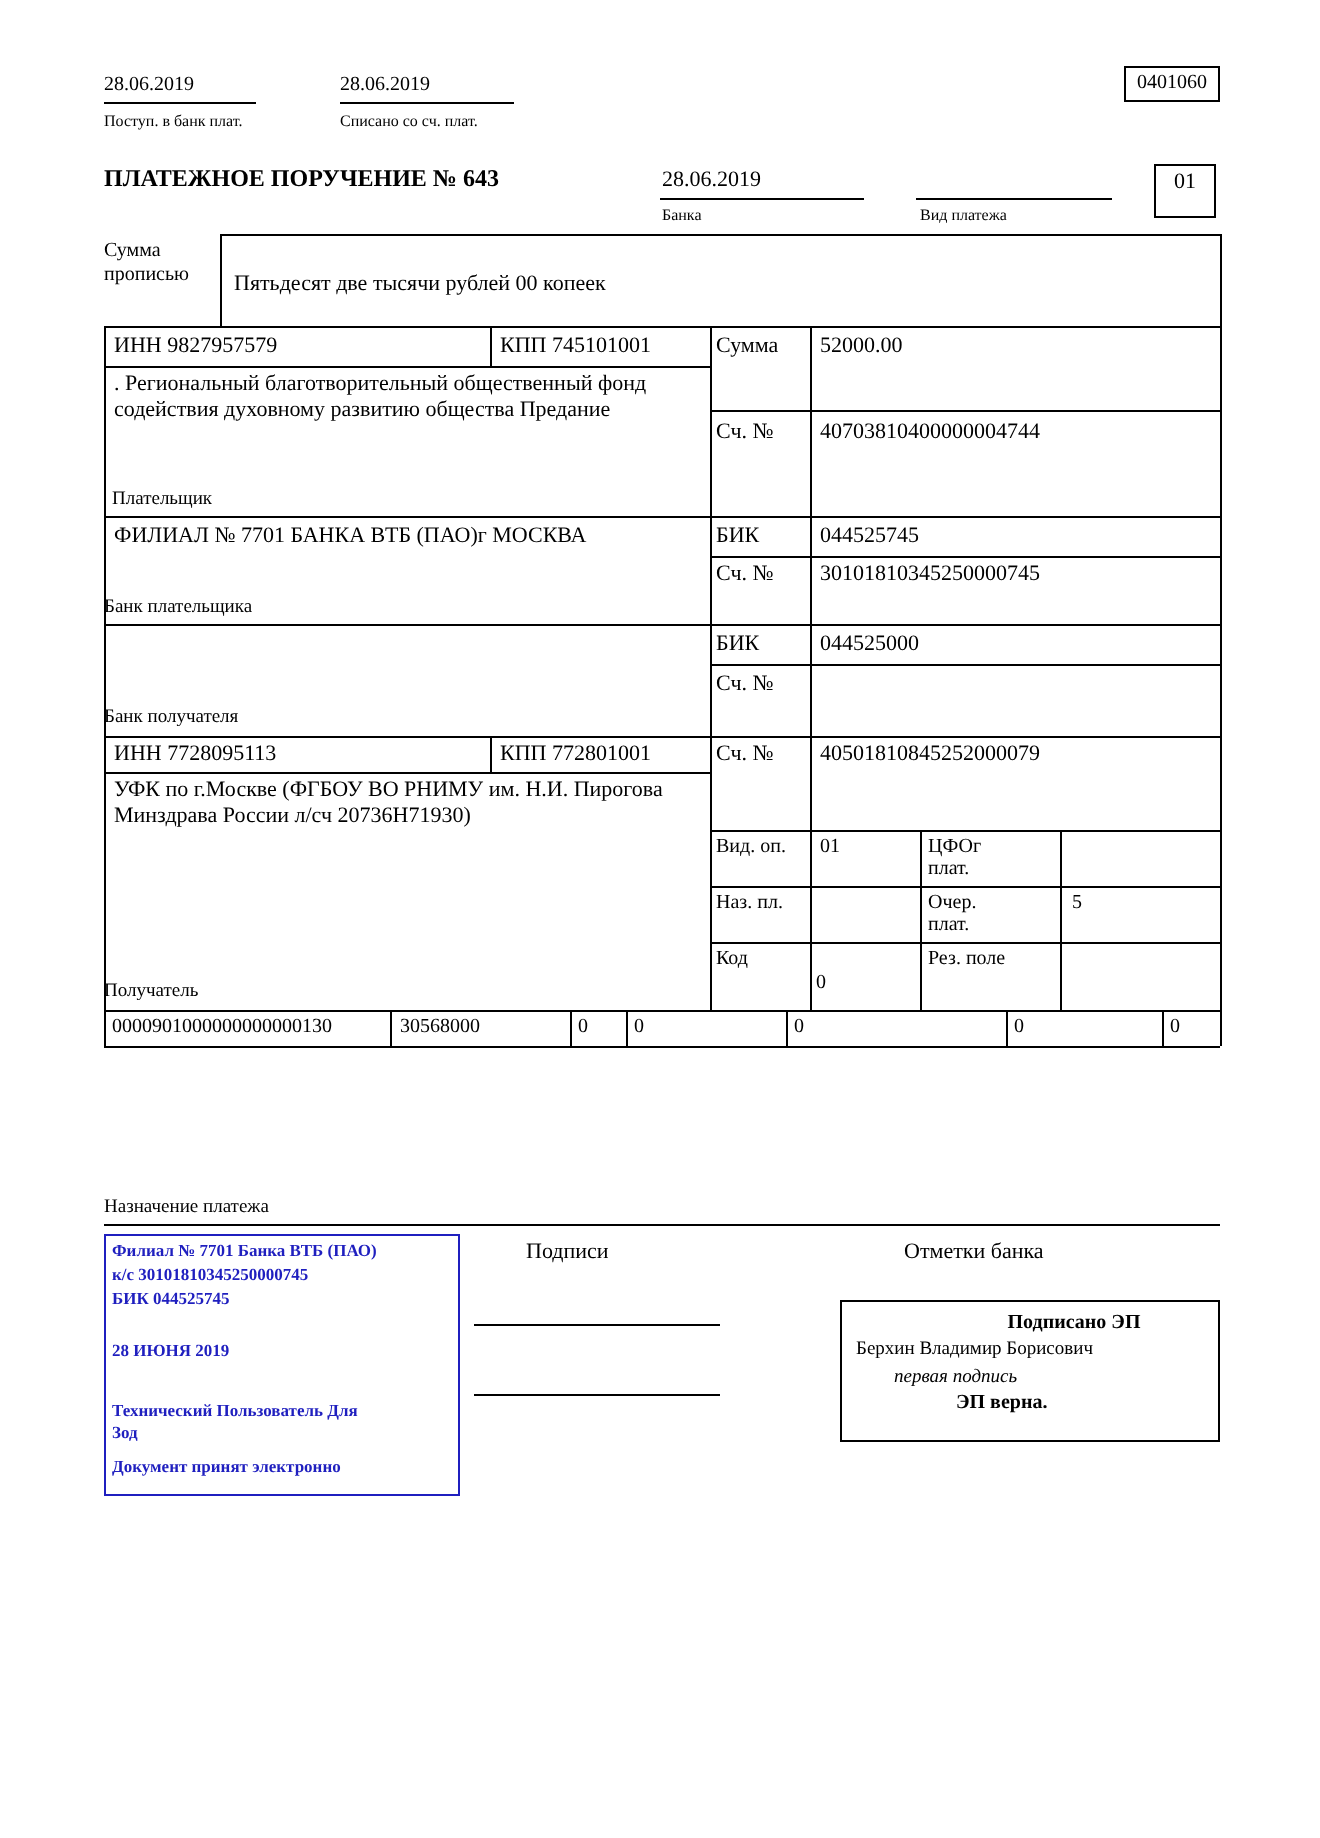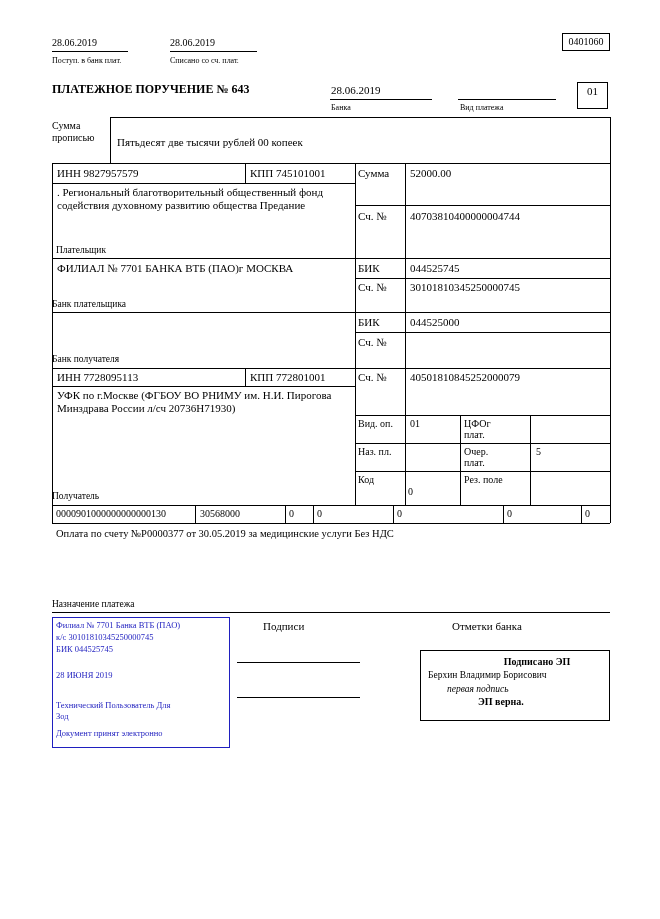--- a/index.html
+++ b/index.html
@@ -10,21 +10,21 @@
   .f105{font-size:10.5px;}
   .sm{font-size:8px;}
   .lbl{font-size:9.5px;}
   .b{font-weight:bold;}
   .i{font-style:italic;}
   .wrap{white-space:normal;}
   .hl{position:absolute;height:1px;background:#000;}
   .vl{position:absolute;width:1px;background:#000;}
   .box{position:absolute;border:1px solid #000;box-sizing:border-box;}
   .bluebox{position:absolute;border:1px solid #1f1fbf;box-sizing:border-box;}
-  .blue{color:#1f1fbf;}
+  .blue{color:#1f1fbf;font-weight:bold;}
   .ctr{text-align:center;padding-left:22px;}
 </style>
 </head>
 <body>
 
 <div class="page">
 
   <div class="t f10" style="left:52px;top:37px">28.06.2019</div>
   <i class="hl" style="left:52px;top:51px;width:76px"></i>
   <div class="t f10" style="left:170px;top:37px">28.06.2019</div>
@@ -121,21 +121,20 @@
   <i class="vl" style="left:581px;top:505px;height:18px"></i>
   <i class="hl" style="left:52px;top:523px;width:558px"></i>
   <div class="t f10" style="left:56px;top:508px">0000901000000000000130</div>
   <div class="t f10" style="left:200px;top:508px">30568000</div>
   <div class="t f10" style="left:289px;top:508px">0</div>
   <div class="t f10" style="left:317px;top:508px">0</div>
   <div class="t f10" style="left:397px;top:508px">0</div>
   <div class="t f10" style="left:507px;top:508px">0</div>
   <div class="t f10" style="left:585px;top:508px">0</div>
 
-  <div class="t f105" style="left:56px;top:528px">Оплата по счету №Р0000377 от 30.05.2019 за медицинские услуги Без НДС</div>
   <div class="t lbl" style="left:52px;top:599px">Назначение платежа</div>
   <i class="hl" style="left:52px;top:612px;width:558px"></i>
 
   <div class="t" style="left:263px;top:620px">Подписи</div>
   <div class="t" style="left:452px;top:620px">Отметки банка</div>
 
   <div class="bluebox" style="left:52px;top:617px;width:178px;height:131px"></div>
   <div class="t sm blue" style="left:56px;top:621px;font-size:8.5px">Филиал № 7701 Банка ВТБ (ПАО)</div>
   <div class="t sm blue" style="left:56px;top:633px;font-size:8.5px">к/с 30101810345250000745</div>
   <div class="t sm blue" style="left:56px;top:645px;font-size:8.5px">БИК 044525745</div>

